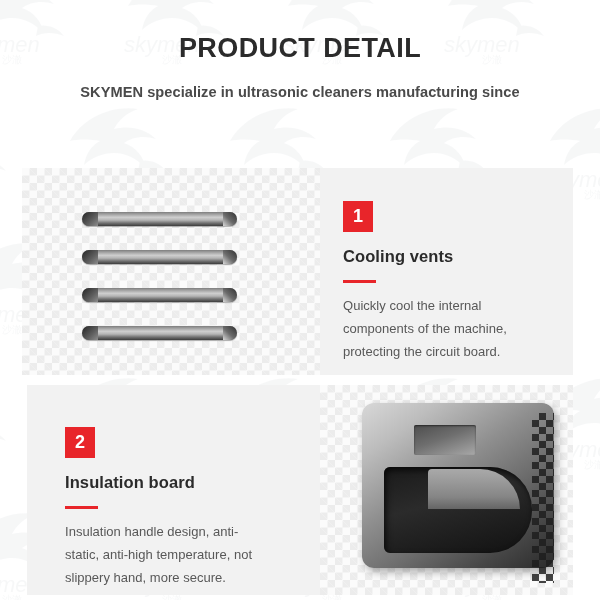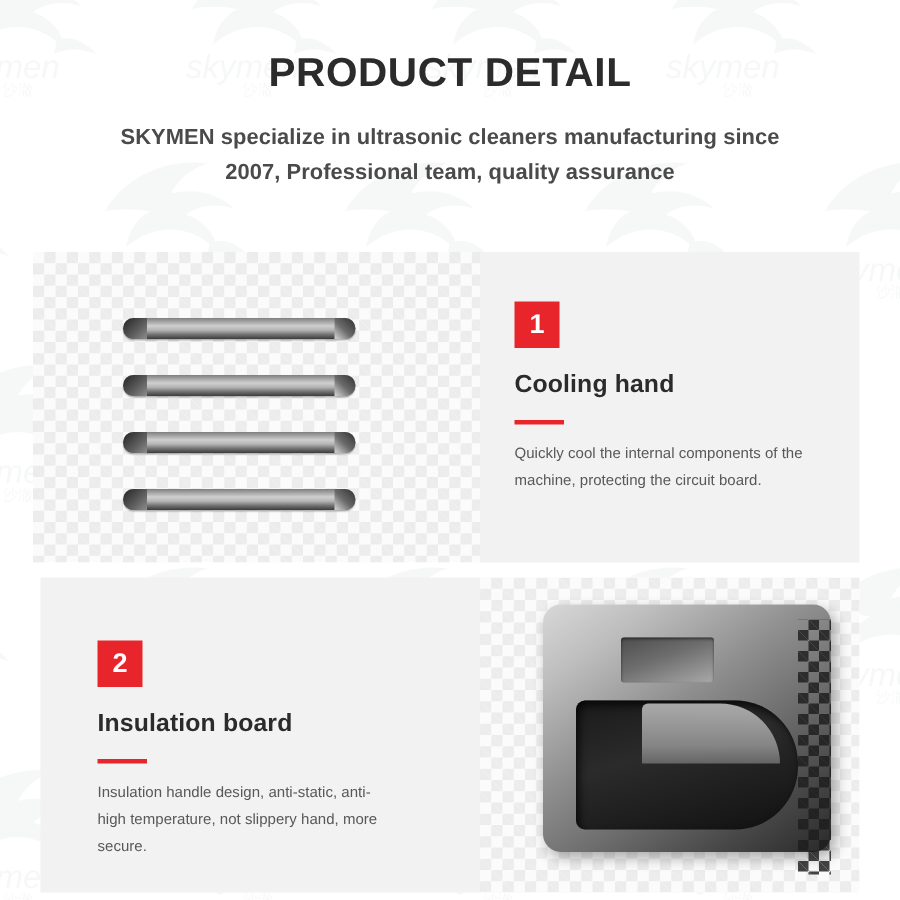--- a/index.html
+++ b/index.html
@@ -220,57 +220,56 @@
   }
   .divider {
     position: absolute;
     width: 33px;
     height: 3px;
     background: #e8252a;
   }
   .item-desc {
     position: absolute;
     margin: 0;
-    font-size: 10px;
+    font-size: 13px;
     font-weight: normal;
     color: #585858;
     line-height: 1.78;
     letter-spacing: 0.02px;
   }
 </style>
 </head>
 <body>
 
 <div id="page">
 
   <div id="header">
     <h1 id="page-title">PRODUCT DETAIL</h1>
     <p id="page-subtitle">
       <span class="sub-line">SKYMEN specialize in ultrasonic cleaners manufacturing since</span>
-      <span class="sub-line">2007, Professional team, quality assurance</span>
     </p>
   </div>
 
   <div class="section" style="left:0; top:168px; width:600px; height:207px;">
 
     <div class="panel-bg" style="left:320px; top:0; width:253px; height:207px;"></div>
 
     <div class="photo" style="left:22px; top:0; width:298px; height:207px;">
       <div class="photo-inner">
         <div class="diamond-bg"></div>
         <div class="vent" style="top:44px;"></div>
         <div class="vent" style="top:82px;"></div>
         <div class="vent" style="top:120px;"></div>
         <div class="vent" style="top:158px;"></div>
       </div>
     </div>
 
     <div class="text-block" style="left:343px; top:0; width:230px; height:207px;">
       <div class="badge" style="left:0; top:33px;">1</div>
-      <h2 class="item-title" style="left:0; top:79px;">Cooling hand</h2>
+      <h2 class="item-title" style="left:0; top:79px;">Cooling vents</h2>
       <div class="divider" style="left:0; top:112px;"></div>
       <p class="item-desc" style="left:0; top:126px; width:203px;">Quickly cool the internal components of the machine, protecting the circuit board.</p>
     </div>
   </div>
 
   <div class="section" style="left:0; top:385px; width:600px; height:210px;">
 
     <div class="panel-bg" style="left:27px; top:0; width:293px; height:210px;"></div>
 
     <div class="photo" style="left:320px; top:0; width:253px; height:210px;">

